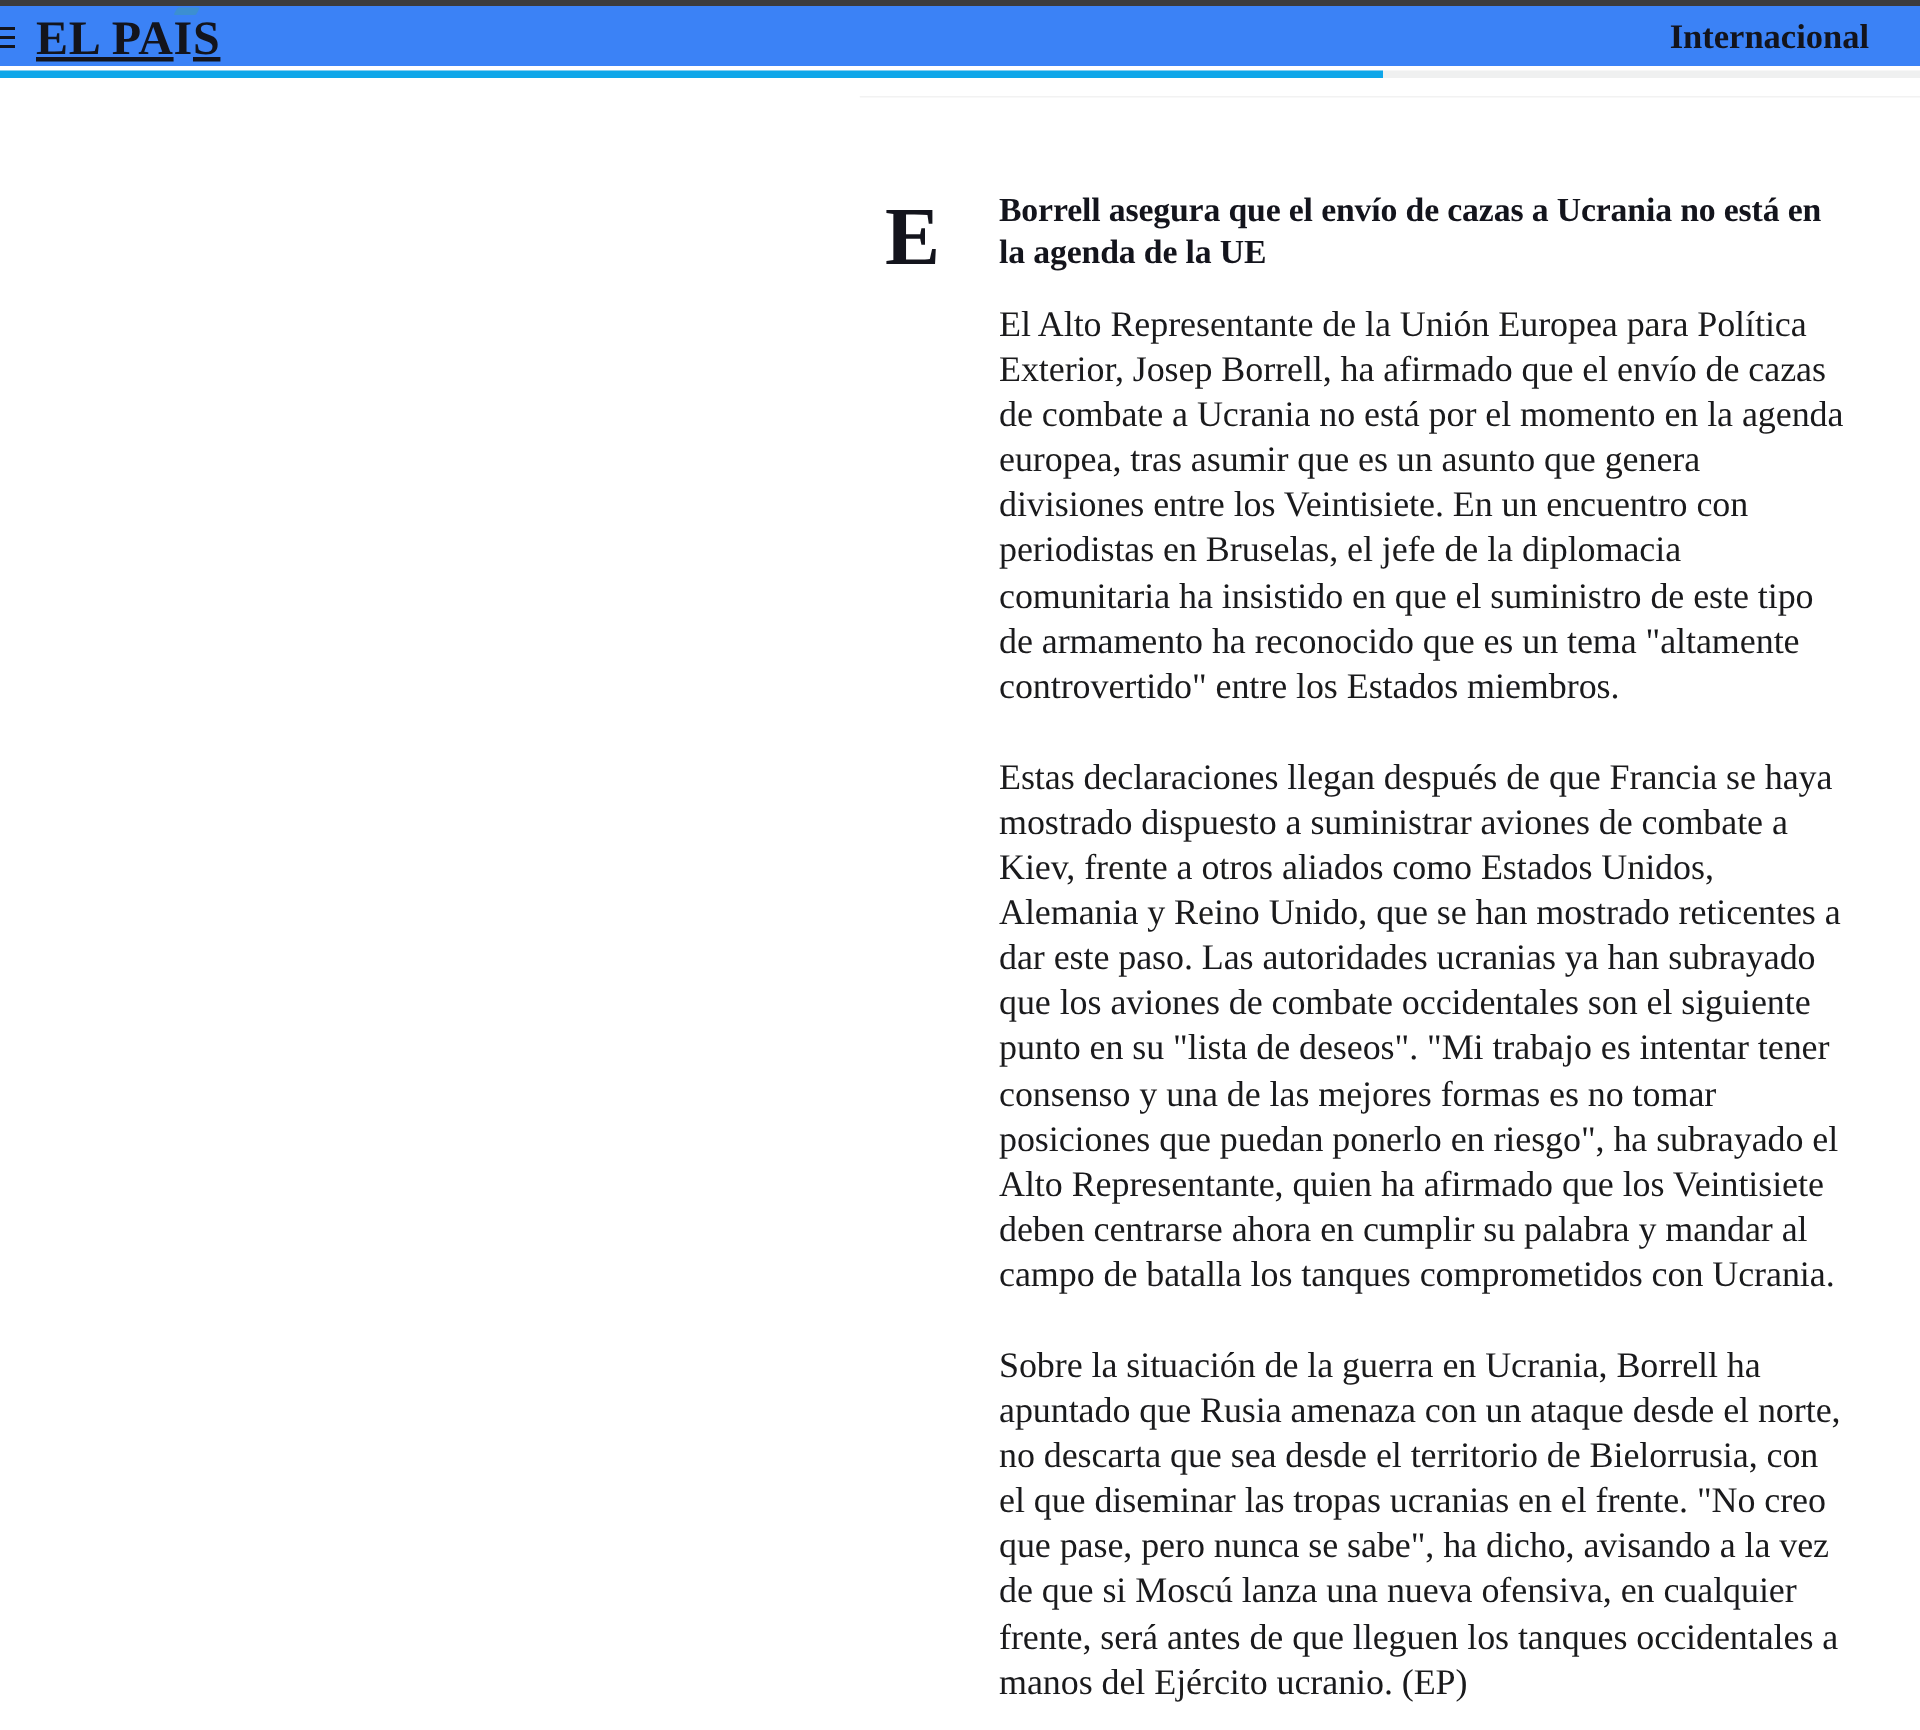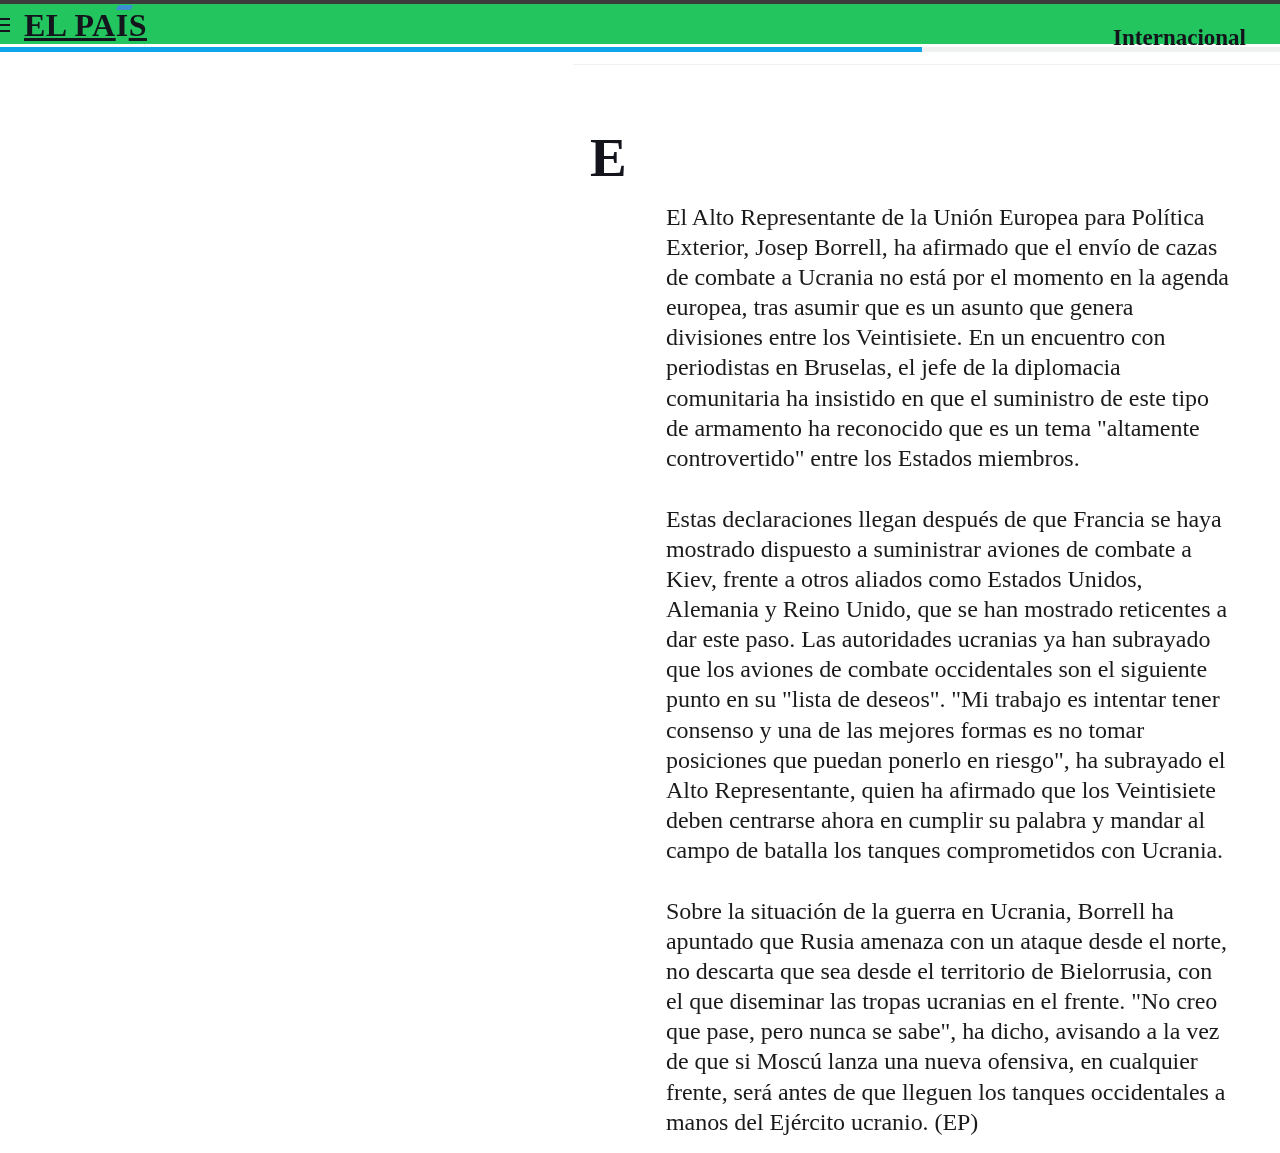--- a/index.html
+++ b/index.html
@@ -26,21 +26,21 @@
     height: 4px;
     background: #3c3c3c;
   }
 
   
   .masthead {
     position: absolute;
     top: 4px; left: 0;
     width: 1280px;
     height: 40px;
-    background: #22c55e;
+    background: #3b82f6;
   }
 
   .hamburger {
     position: absolute;
     left: -8px;
     top: 14px;
     width: 18px;
     height: 14px;
     display: flex;
     flex-direction: column;
@@ -75,21 +75,21 @@
     width: 15px;
     height: 5px;
     background: #3c8fd1;
     transform: skewX(-28deg);
     border-radius: 1px;
   }
 
   .section-name {
     position: absolute;
     right: 34px;
-    top: 18px;
+    top: 5px;
     font-family: "Liberation Serif", "DejaVu Serif", serif;
     font-weight: 700;
     font-size: 23px;
     line-height: 32px;
     color: #13141c;
     white-space: nowrap;
   }
 
   
   .progress-track {
@@ -208,20 +208,21 @@
 <div class="progress-fill" id="progress-fill" style="width: 921.6px; background: rgb(14, 166, 233);"></div>
 
 <div class="hairline"></div>
 
 <div class="left-gutter"></div>
 
 <article class="article">
 
   <div class="article-head">
     <div class="dropcap">E</div>
+    <h1 class="headline">Borrell asegura que el envío de cazas a Ucrania no está en la agenda de la UE</h1>
   </div>
 
   <div class="body-copy" id="body-copy">
       <p>El Alto Representante de la Unión Europea para Política Exterior, Josep Borrell, ha afirmado que el envío de cazas de combate a Ucrania no está por el momento en la agenda europea, tras asumir que es un asunto que genera divisiones entre los Veintisiete. En un encuentro con periodistas en Bruselas, el jefe de la diplomacia comunitaria ha insistido en que el suministro de este tipo de armamento ha reconocido que es un tema "altamente controvertido" entre los Estados miembros.</p>
       <p>Estas declaraciones llegan después de que Francia se haya mostrado dispuesto a suministrar aviones de combate a Kiev, frente a otros aliados como Estados Unidos, Alemania y Reino Unido, que se han mostrado reticentes a dar este paso. Las autoridades ucranias ya han subrayado que los aviones de combate occidentales son el siguiente punto en su "lista de deseos". "Mi trabajo es intentar tener consenso y una de las mejores formas es no tomar posiciones que puedan ponerlo en riesgo", ha subrayado el Alto Representante, quien ha afirmado que los Veintisiete deben centrarse ahora en cumplir su palabra y mandar al campo de batalla los tanques comprometidos con Ucrania.</p>
       <p>Sobre la situación de la guerra en Ucrania, Borrell ha apuntado que Rusia amenaza con un ataque desde el norte, no descarta que sea desde el territorio de Bielorrusia, con el que diseminar las tropas ucranias en el frente. "No creo que pase, pero nunca se sabe", ha dicho, avisando a la vez de que si Moscú lanza una nueva ofensiva, en cualquier frente, será antes de que lleguen los tanques occidentales a manos del Ejército ucranio. (EP)</p>
     </div>
 
 </article>
 

